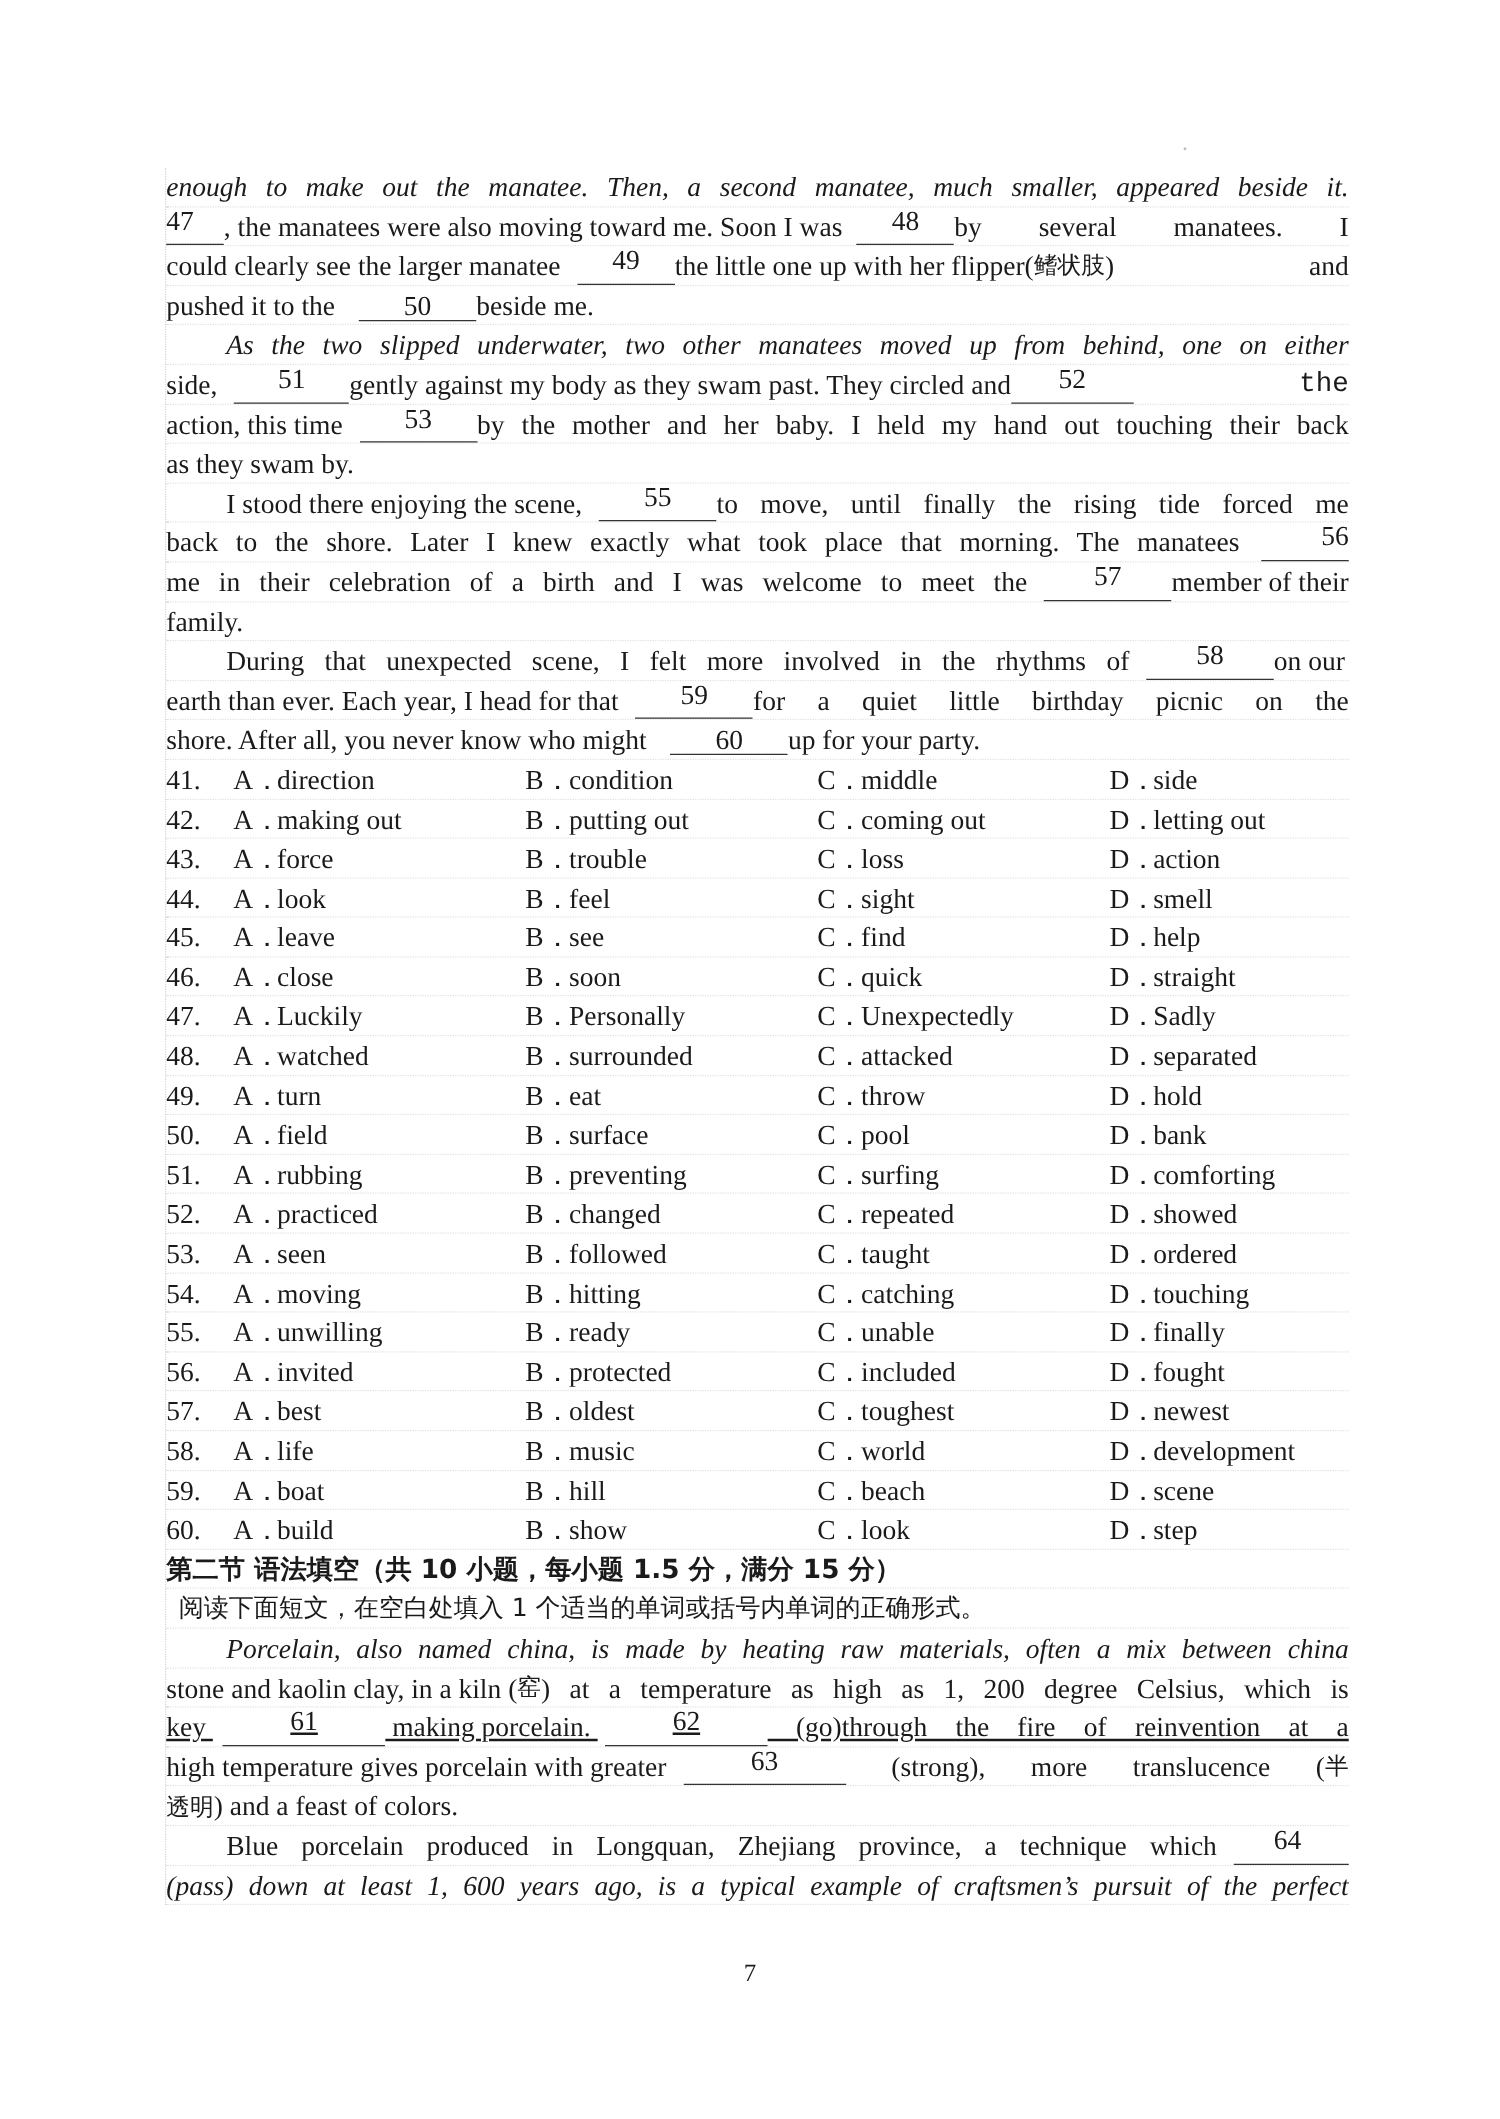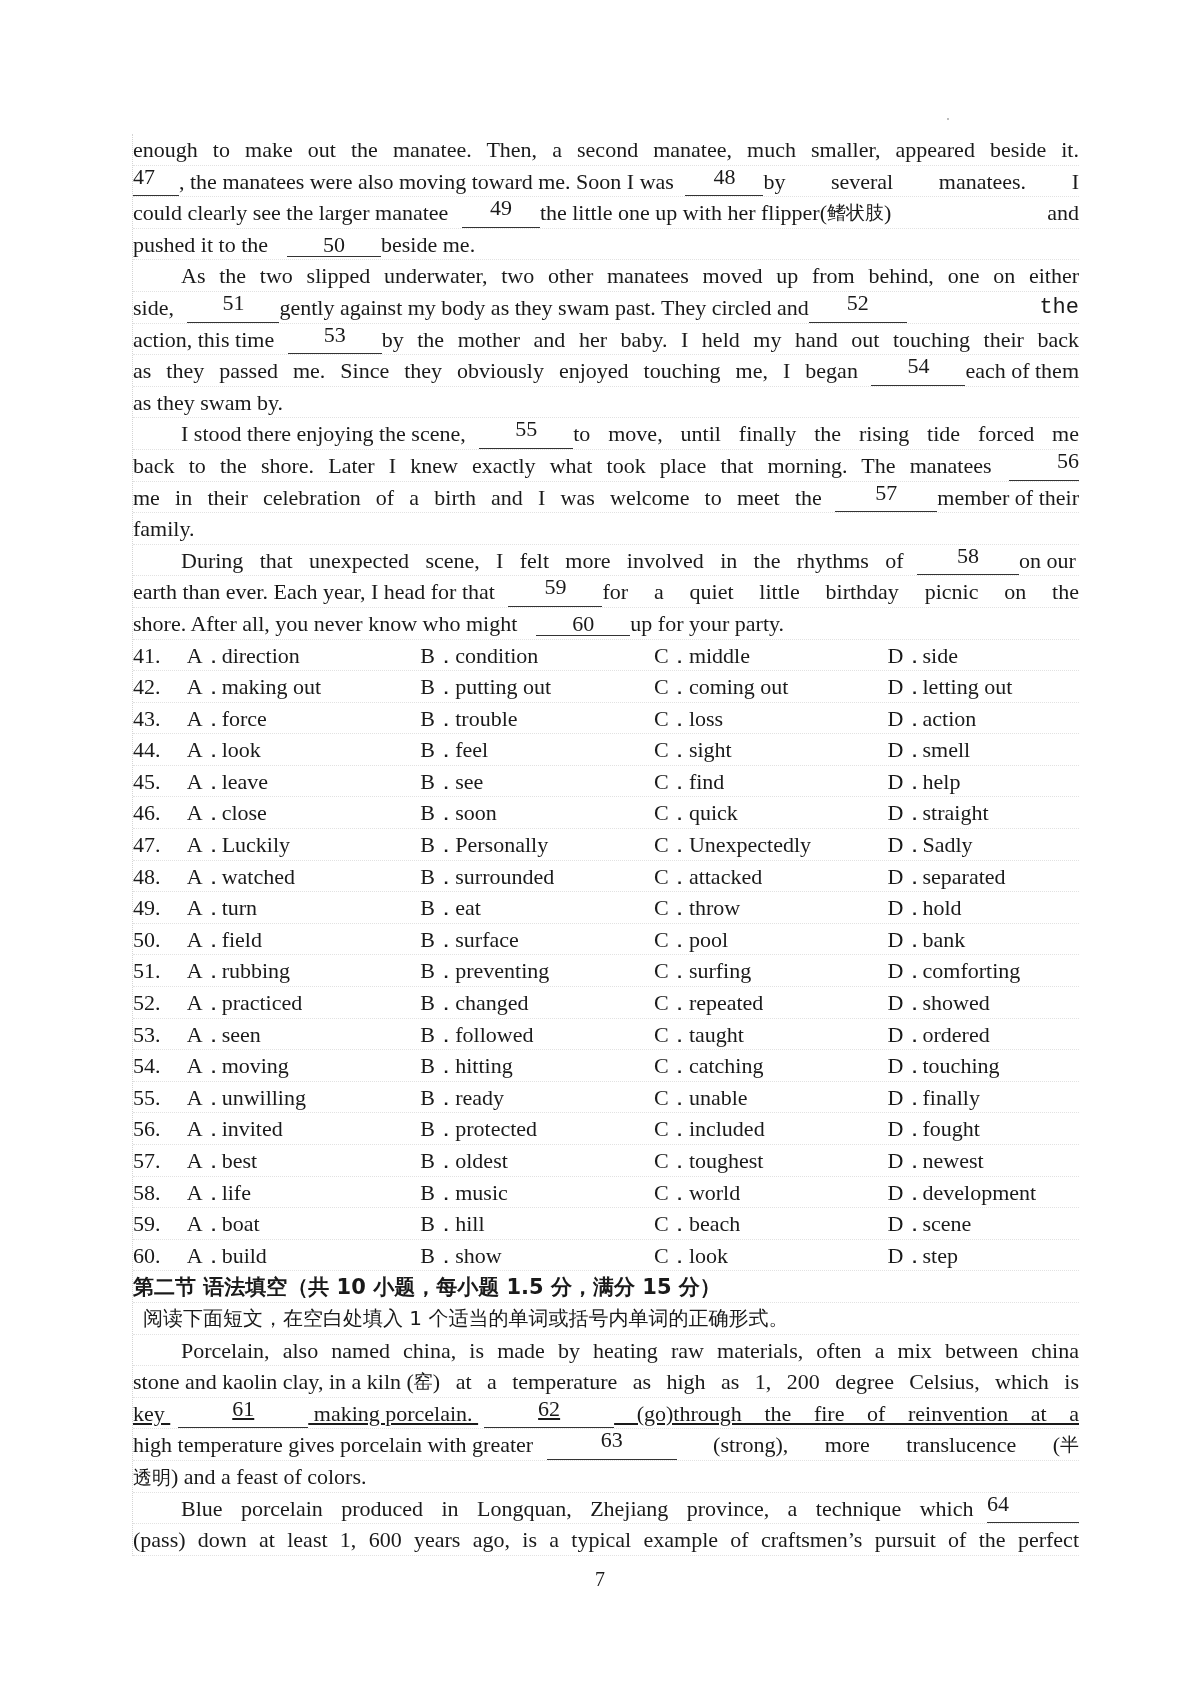--- a/index.html
+++ b/index.html
@@ -28,20 +28,21 @@
       line-height: 31.6px;
       font-size: 22px;
       white-space: nowrap;
       border-bottom: 1px dotted #e2e2e2;
       box-sizing: border-box;
       position: relative;
     }
     .justify {
       text-align: justify;
       text-align-last: justify;
+      font-style: italic;
     }
     .indent { padding-left: 48px; }
     .blank {
       display: inline-block;
       text-align: center;
       border-bottom: 1px solid #333;
       line-height: 22px;
     }
     .opt-row {
       display: flex;
@@ -130,25 +131,20 @@
       <span class="blank" style="width:98px;">52</span>
       <span style="flex:1;text-align:right;font-family:Liberation Mono, monospace;"> the</span>
     </div>
 
     <div class="line" style="display:flex;">
       <span style="white-space:pre;">action, this time </span>
       <span class="blank" style="width:94px;margin-left:8px;">53</span>
       <span style="flex:1;text-align:justify;text-align-last:justify;">by the mother and her baby. I held my hand out touching their back</span>
     </div>
 
-    <div class="line" style="display:flex;">
-      <span style="flex:1;text-align:justify;text-align-last:justify;white-space:pre;">as they passed me. Since they obviously enjoyed touching me, I began </span>
-      <span class="blank" style="width:94px;margin-left:8px;">54</span>
-      <span>each of them</span>
-    </div>
 
     <div class="line">
       <span>as they swam by.</span>
     </div>
 
     <div class="line indent" style="display:flex;">
       <span style="white-space:pre;">I stood there enjoying the scene, </span>
       <span class="blank" style="width:94px;margin-left:8px;">55</span>
       <span style="flex:1;text-align:justify;text-align-last:justify;">to move, until finally the rising tide forced me</span>
     </div>
@@ -596,21 +592,21 @@
       <span style="white-space:pre;">high temperature gives porcelain with greater </span>
       <span class="blank" style="width:130px;margin-left:8px;">63</span>
       <span style="flex:1;text-align:justify;text-align-last:justify;white-space:pre;"> (strong), more translucence (</span>
       <span class="cjk">半</span>
     </div>
     <div class="line">
       <span class="cjk">透明</span><span>) and a feast of colors.</span>
     </div>
     <div class="line indent" style="display:flex;">
       <span style="flex:1;text-align:justify;text-align-last:justify;white-space:pre;">Blue porcelain produced in Longquan, Zhejiang province, a technique which </span>
-      <span class="blank" style="width:92px;margin-left:8px;text-align:left;padding-right:6px;box-sizing:border-box;">64</span>
+      <span class="blank" style="width:92px;margin-left:8px;text-align:center;padding-right:6px;box-sizing:border-box;">64</span>
     </div>
     <div class="line justify">
       <span>(pass) down at least 1, 600 years ago, is a typical example of craftsmen’s pursuit of the perfect</span>
     </div>
   </div>
 
 </div>
 
 <div class="page-number">7</div>
 

